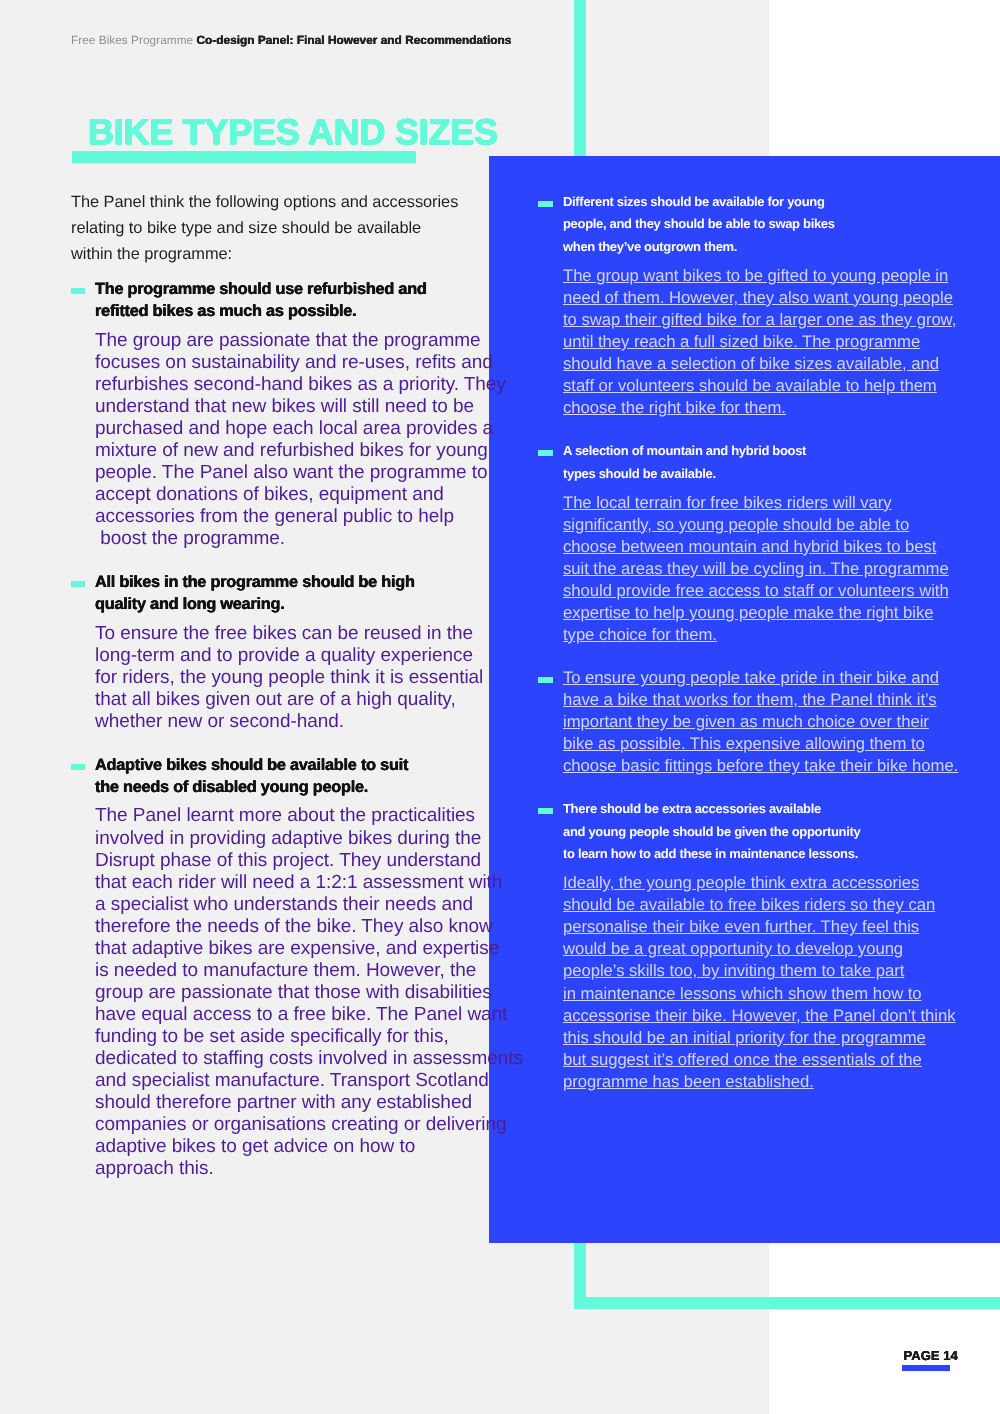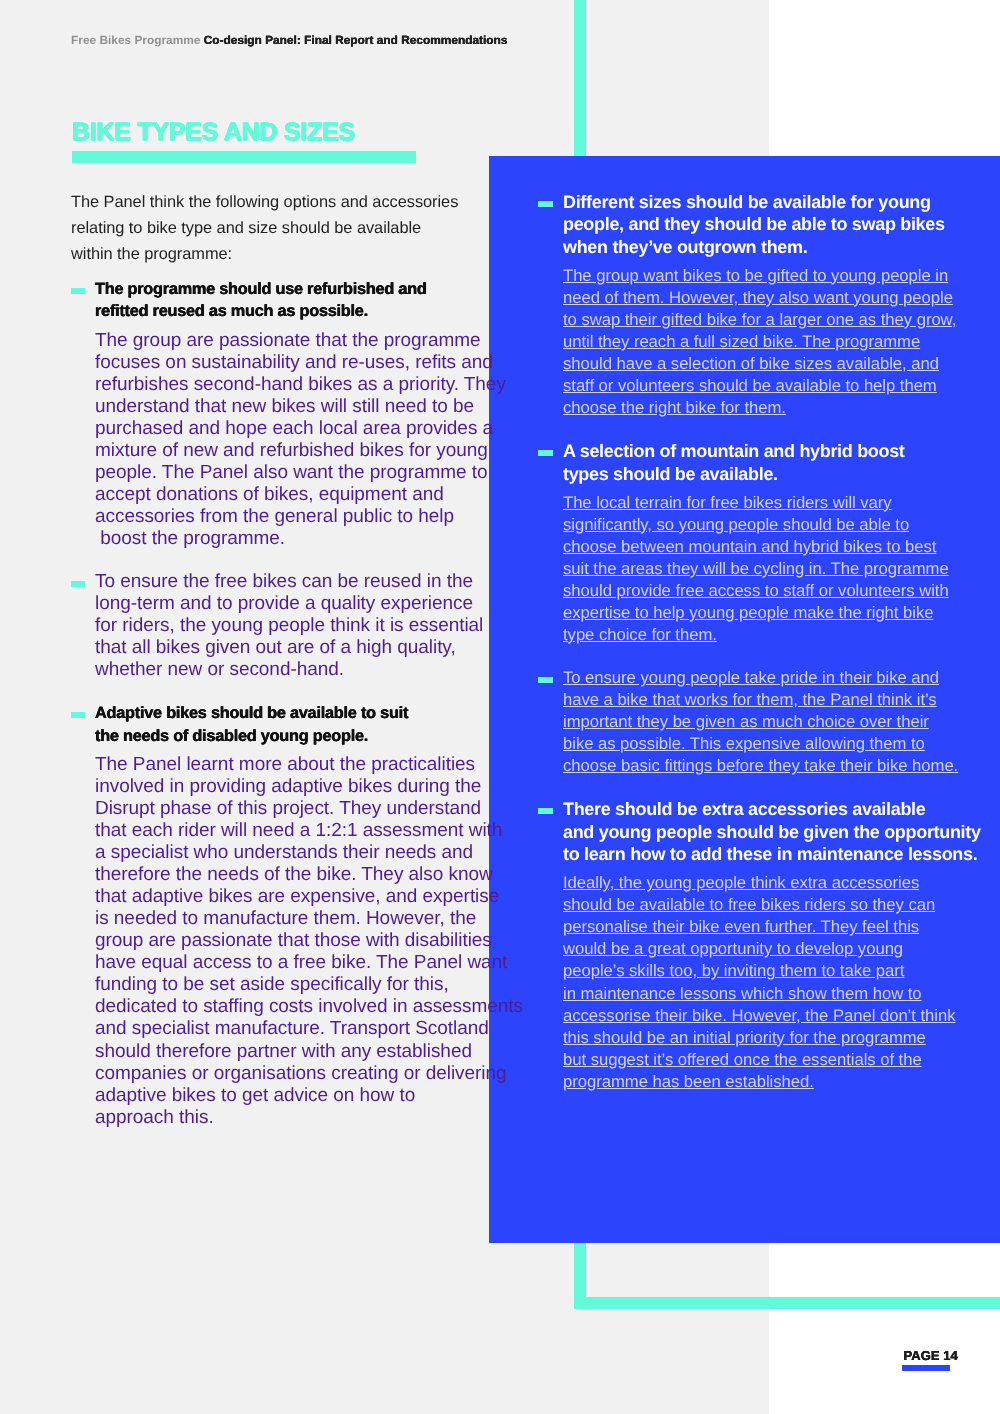--- a/index.html
+++ b/index.html
@@ -5,77 +5,79 @@
 <style>
   html,body{margin:0;padding:0;}
   body{width:1000px;height:1414px;background:#ffffff;font-family:"Liberation Sans",sans-serif;overflow:hidden;-webkit-font-smoothing:antialiased;text-rendering:geometricPrecision;}
   .page{position:absolute;left:0;top:0;width:1000px;height:1414px;}
   .paper{position:absolute;left:0;top:0;width:769px;height:1414px;background:#f1f1f1;}
   .white-right{position:absolute;left:769px;top:0;width:231px;height:1414px;background:#ffffff;}
   .teal-vline{position:absolute;left:574px;top:0;width:12px;height:1309px;background:#63fada;}
   .teal-hline{position:absolute;left:574px;top:1297px;width:426px;height:12px;background:#63fada;}
   .bluepanel{position:absolute;left:489px;top:156px;width:511px;height:1087px;background:#2c44fb;}
   .hdr{position:absolute;left:71px;top:33px;font-size:11.85px;letter-spacing:0.02px;white-space:nowrap;line-height:14px;}
-  .hdr .brand{color:#909090;font-weight:700;}
+  .hdr .brand{color:#909090;font-weight:400;}
   .hdr .ttl{color:#232323;font-weight:700;text-shadow:0.2px 0 0 currentColor,-0.2px 0 0 currentColor;}
-  .h1{position:absolute;left:72px;top:117px;font-size:25px;font-weight:700;color:#63fada;letter-spacing:-0.25px;white-space:nowrap;line-height:30px;text-shadow:0.5px 0 0 #63fada,-0.5px 0 0 #63fada,0 0.5px 0 #63fada,0 -0.5px 0 #63fada,0.4px 0.4px 0 #63fada,-0.4px -0.4px 0 #63fada,0.4px -0.4px 0 #63fada,-0.4px 0.4px 0 #63fada;}
+  .h1{position:absolute;left:88px;top:117px;font-size:36px;font-weight:700;color:#63fada;letter-spacing:-0.25px;white-space:nowrap;line-height:30px;text-shadow:0.5px 0 0 #63fada,-0.5px 0 0 #63fada,0 0.5px 0 #63fada,0 -0.5px 0 #63fada,0.4px 0.4px 0 #63fada,-0.4px -0.4px 0 #63fada,0.4px -0.4px 0 #63fada,-0.4px 0.4px 0 #63fada;}
   .h1bar{position:absolute;left:72px;top:151px;width:344px;height:12px;background:#63fada;}
   .intro{position:absolute;left:71px;top:189px;width:460px;font-size:16.4px;line-height:26px;color:#1f1f1f;white-space:pre;letter-spacing:-0.05px;}
   .lcol{position:absolute;left:71px;top:278px;width:400px;}
   .rcol{position:absolute;left:538px;top:191px;width:425px;}
   .rcol .blk:nth-child(4){margin-top:20px;}
   .blk{position:relative;}
   .dash{position:absolute;left:0;top:10px;width:14px;height:6px;background:#63fada;}
   .lead{margin:0 0 7px 0;padding-left:24px;font-size:16.25px;line-height:22.3px;font-weight:700;color:#121212;letter-spacing:-0.22px;white-space:pre;text-shadow:0.28px 0 0 currentColor,-0.28px 0 0 currentColor;}
   .body{margin:0 0 21px 0;padding-left:24px;font-size:19px;line-height:22.05px;color:#4c1d95;white-space:pre;letter-spacing:-0.05px;}
-  .rcol .lead{color:#ffffff;padding-left:25px;font-size:18px;letter-spacing:-0.32px;text-shadow:none;}
+  .rcol .lead{color:#ffffff;padding-left:25px;font-size:13px;letter-spacing:-0.32px;text-shadow:none;}
   .rcol .dash{left:0;top:10px;width:15px;}
   .rcol .body{color:#d1d3f9;padding-left:25px;font-size:16.7px;letter-spacing:-0.05px;text-decoration:underline;}
   .pagenum{position:absolute;left:903.5px;top:1350px;font-size:13px;font-weight:700;color:#1c1c1c;letter-spacing:0.05px;line-height:12px;text-shadow:0.22px 0 0 currentColor,-0.22px 0 0 currentColor;}
   .pagebar{position:absolute;left:902px;top:1365px;width:48px;height:5.5px;background:#2c44fb;}
 </style>
 </head>
 <body>
 
 <div class="page">
   <div class="paper"></div>
   <div class="white-right"></div>
   <div class="teal-vline"></div>
   <div class="teal-hline"></div>
   <div class="bluepanel"></div>
 
   <div class="hdr">
-    <span class="brand">Free Bikes Programme</span><span class="sp"> </span><span class="ttl">Co-design Panel: Final Report and Recommendations</span>
+    <span class="brand">Free Bikes Programme</span><span class="sp"> </span><span class="ttl">Co-design Panel: Final However and Recommendations</span>
   </div>
 
   <div class="h1">BIKE TYPES AND SIZES</div>
   <div class="h1bar"></div>
 
   <div class="intro">The Panel think the following options and accessories
 relating to bike type and size should be available
 within the programme:</div>
 
   <div class="lcol">
       <div class="blk">
         <span class="dash"></span>
         <p class="lead">The programme should use refurbished and
-refitted reused as much as possible.</p>
+refitted bikes as much as possible.</p>
         <p class="body">The group are passionate that the programme
 focuses on sustainability and re-uses, refits and
 refurbishes second-hand bikes as a priority. They
 understand that new bikes will still need to be
 purchased and hope each local area provides a
 mixture of new and refurbished bikes for young
 people. The Panel also want the programme to
 accept donations of bikes, equipment and
 accessories from the general public to help
 &nbsp;boost the programme.</p>
       </div>
       <div class="blk">
         <span class="dash"></span>
+        <p class="lead">All bikes in the programme should be high
+quality and long wearing.</p>
         <p class="body">To ensure the free bikes can be reused in the
 long-term and to provide a quality experience
 for riders, the young people think it is essential
 that all bikes given out are of a high quality,
 whether new or second-hand.</p>
       </div>
       <div class="blk">
         <span class="dash"></span>
         <p class="lead">Adaptive bikes should be available to suit
 the needs of disabled young people.</p>

